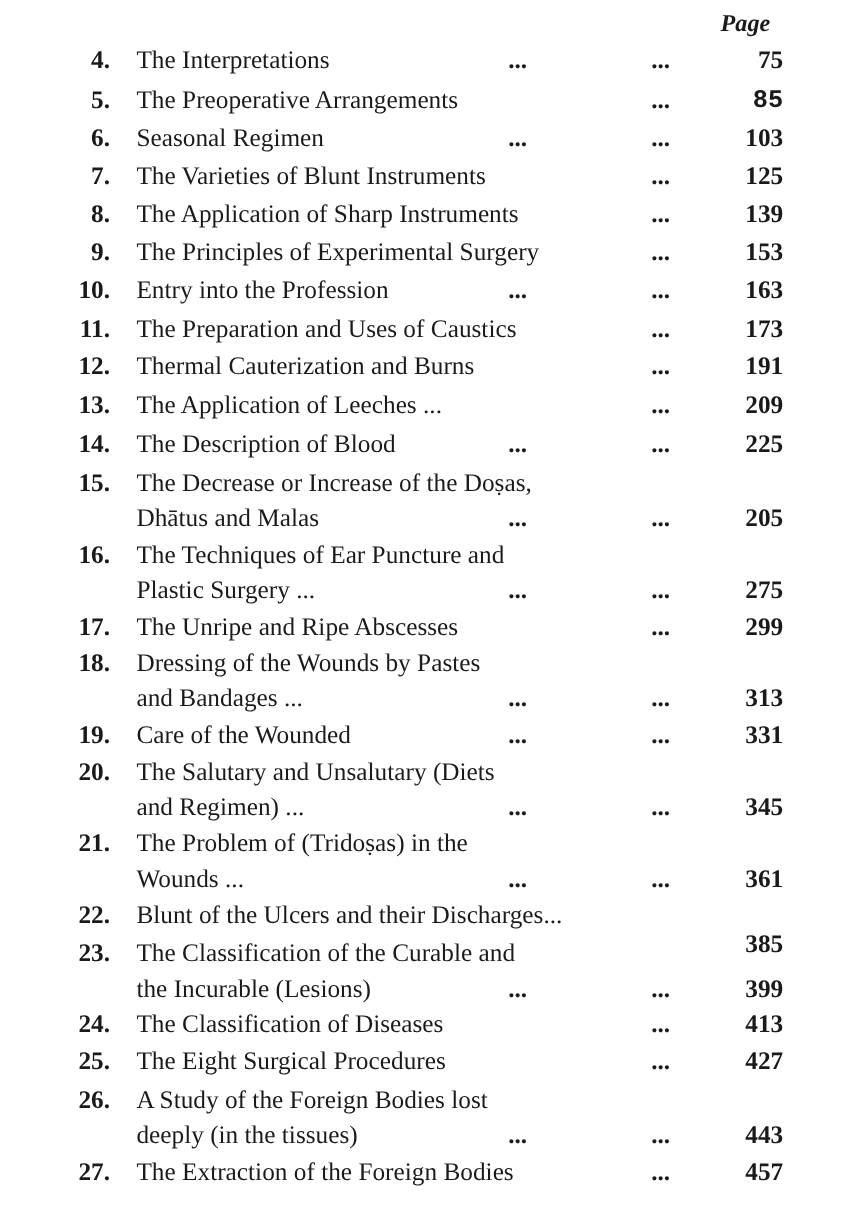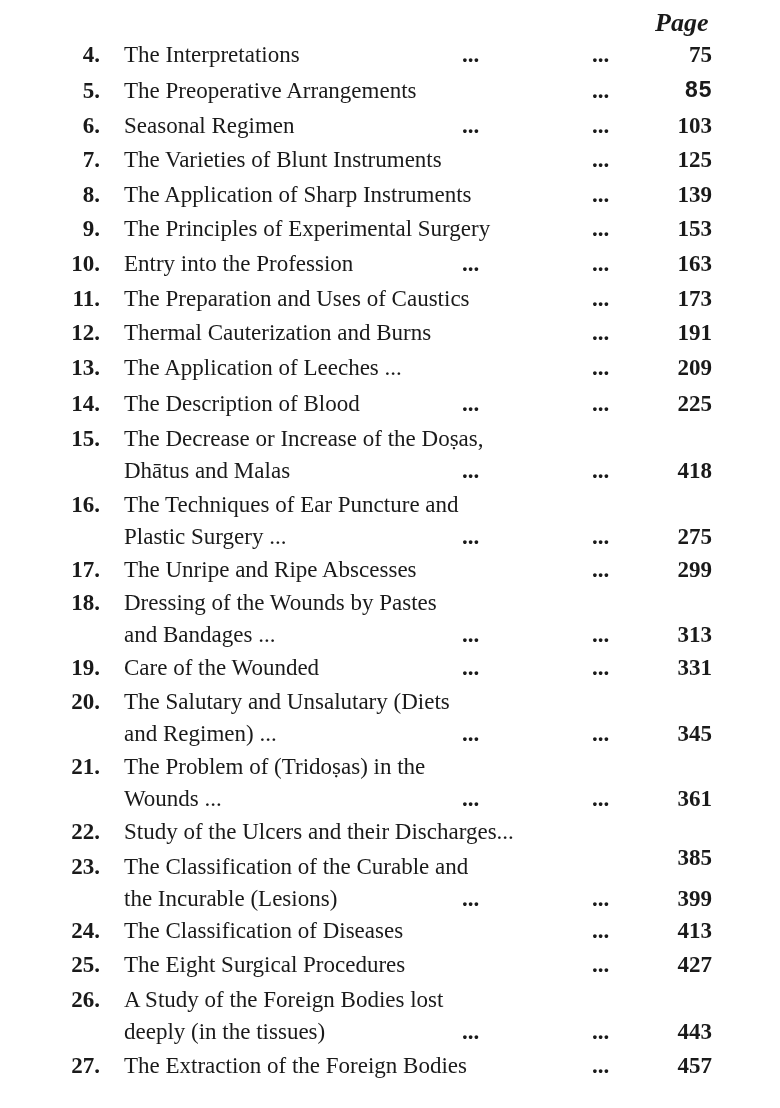--- a/index.html
+++ b/index.html
@@ -1,18 +1,18 @@
 <!DOCTYPE html>
 <html><head>
 <meta charset="utf-8">
 <style>
   html, body { margin:0; padding:0; background:#ffffff; }
   body { width:780px; height:1108px; position:relative; overflow:hidden;
          font-family:"Liberation Serif","DejaVu Serif",serif; color:#1a1a1a; }
-  .page-label { position:absolute; left:655px; top:8px; font-style:italic; font-weight:bold; font-size:26px; }
+  .page-label { position:absolute; left:655px; top:8px; font-style:italic; font-weight:bold; font-size:22px; }
   .row { position:absolute; left:0; width:780px; font-size:23px; line-height:30px; }
   .num { position:absolute; right:680px; text-align:right; font-weight:bold; }
   .title { position:absolute; left:124px; white-space:nowrap; }
   .dots1 { position:absolute; left:462px; font-weight:bold; }
   .dots2 { position:absolute; left:592px; font-weight:bold; }
   .pg { position:absolute; right:68px; text-align:right; font-weight:bold; }
 </style>
 </head>
 <body>
 
@@ -87,21 +87,21 @@
       <span class="dots1" style="top: 0px;">...</span>
       <span class="dots2" style="top: 0px;">...</span>
       <span class="pg" style="top: 0px;">225</span>
     </div>
     <div class="row" style="top: 424px;">
       <span class="num" style="top: 0px;">15.</span>
       <span class="title" style="top: 0px;">The Decrease or Increase of the Doṣas,</span>
       <span class="title" style="top: 32px;">Dhātus and Malas</span>
       <span class="dots1" style="top: 32px;">...</span>
       <span class="dots2" style="top: 32px;">...</span>
-      <span class="pg" style="top: 32px;">418</span>
+      <span class="pg" style="top: 32px;">205</span>
     </div>
     <div class="row" style="top: 490px;">
       <span class="num" style="top: 0px;">16.</span>
       <span class="title" style="top: 0px;">The Techniques of Ear Puncture and</span>
       <span class="title" style="top: 32px;">Plastic Surgery ...</span>
       <span class="dots1" style="top: 32px;">...</span>
       <span class="dots2" style="top: 32px;">...</span>
       <span class="pg" style="top: 32px;">275</span>
     </div>
     <div class="row" style="top: 555px;">
@@ -136,21 +136,21 @@
     <div class="row" style="top: 752px;">
       <span class="num" style="top: 0px;">21.</span>
       <span class="title" style="top: 0px;">The Problem of (Tridoṣas) in the</span>
       <span class="title" style="top: 32px;">Wounds ...</span>
       <span class="dots1" style="top: 32px;">...</span>
       <span class="dots2" style="top: 32px;">...</span>
       <span class="pg" style="top: 32px;">361</span>
     </div>
     <div class="row" style="top: 817px;">
       <span class="num" style="top: 0px;">22.</span>
-      <span class="title" style="top: 0px;">Study of the Ulcers and their Discharges...</span>
+      <span class="title" style="top: 0px;">Blunt of the Ulcers and their Discharges...</span>
       <span class="pg" style="top: 0px; margin-top: 26px;">385</span>
     </div>
     <div class="row" style="top: 852px;">
       <span class="num" style="top: 0px;">23.</span>
       <span class="title" style="top: 0px;">The Classification of the Curable and</span>
       <span class="title" style="top: 32px;">the Incurable (Lesions)</span>
       <span class="dots1" style="top: 32px;">...</span>
       <span class="dots2" style="top: 32px;">...</span>
       <span class="pg" style="top: 32px;">399</span>
     </div>

